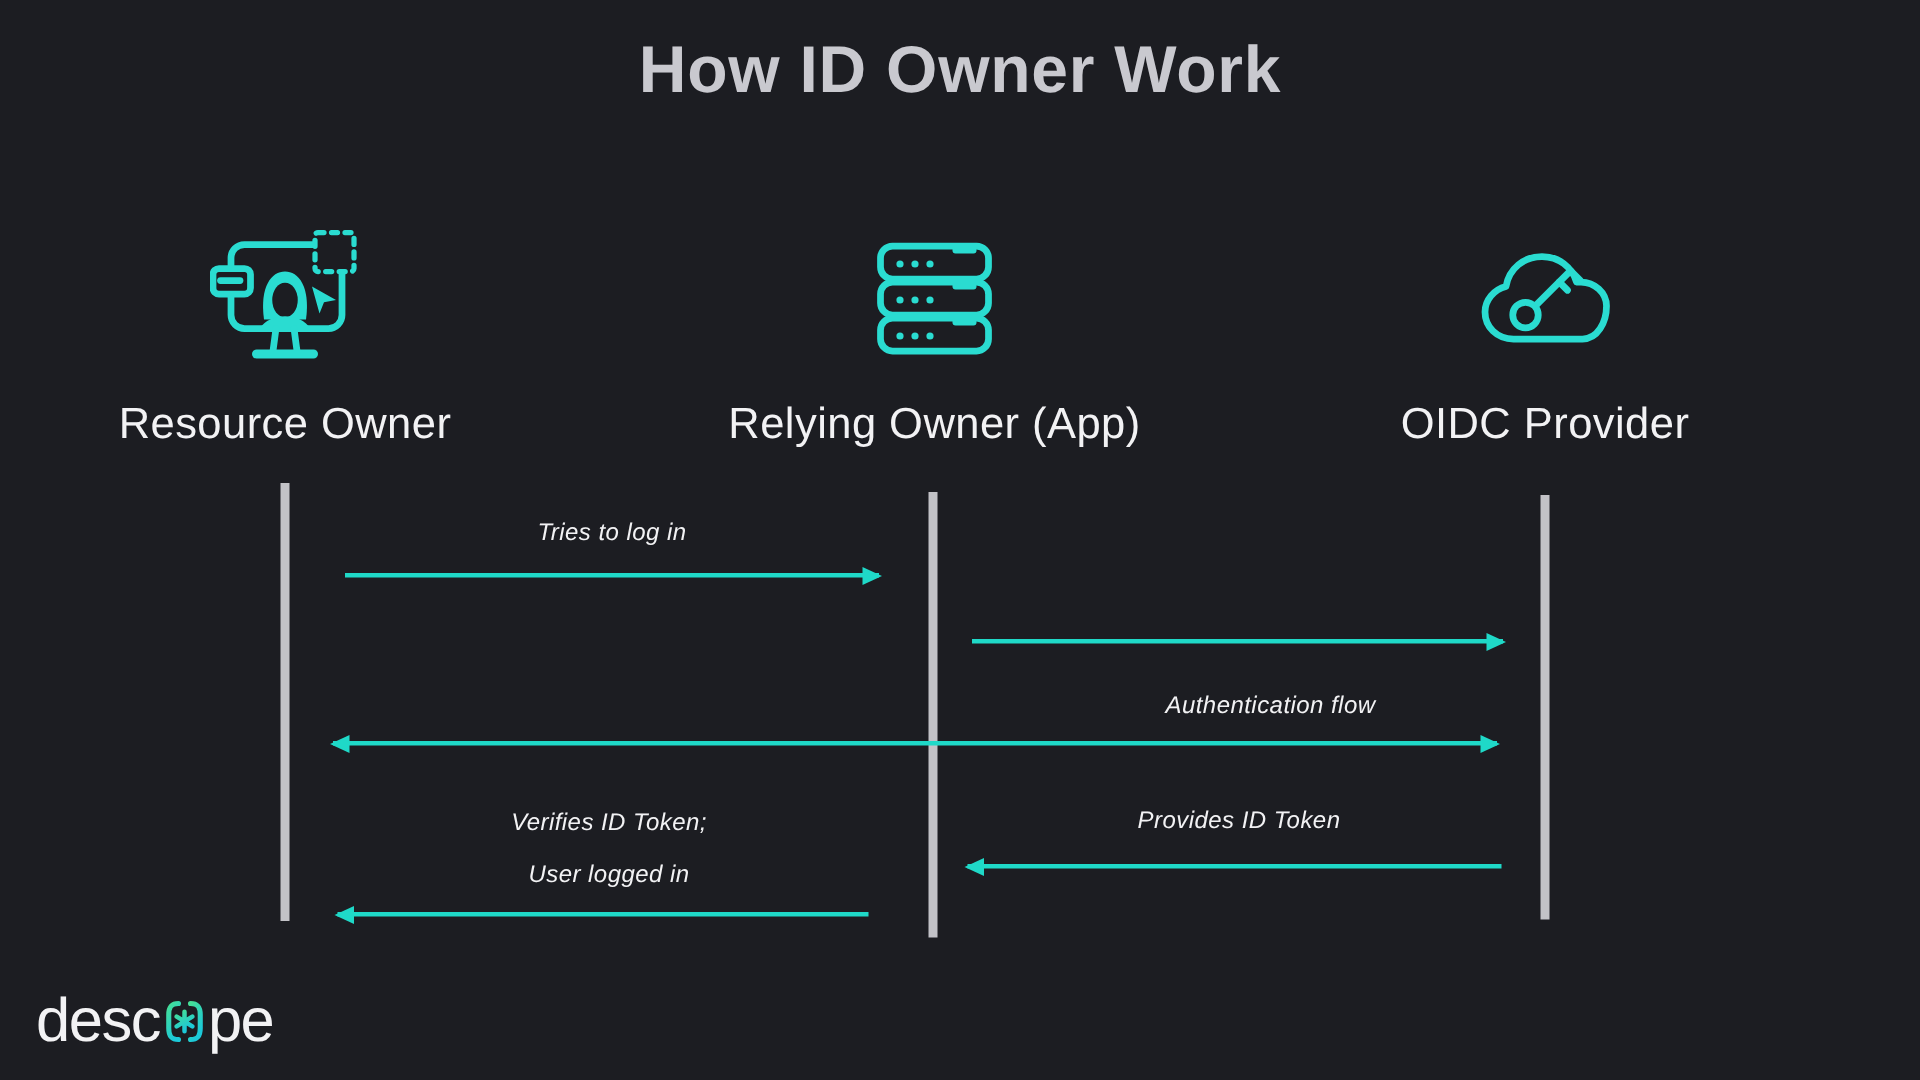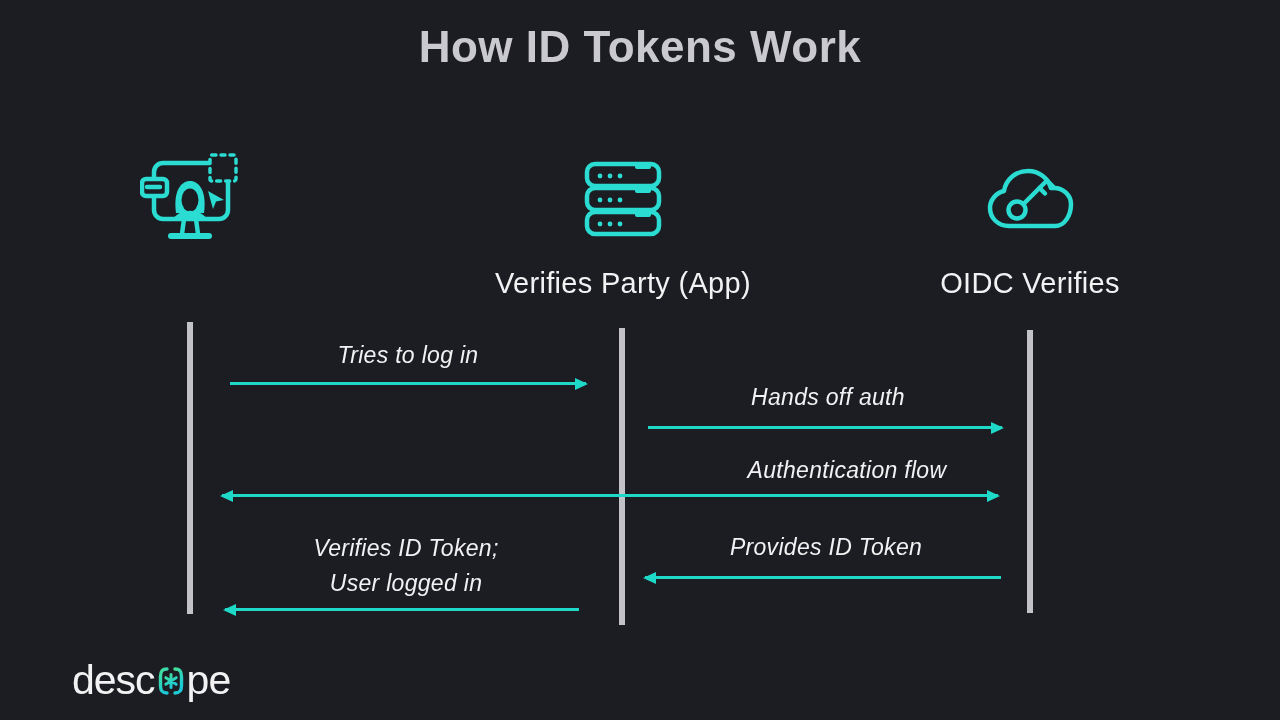--- a/index.html
+++ b/index.html
@@ -32,37 +32,37 @@
     width:0;height:0;border-left:13px solid var(--accent);
     border-top:6px solid transparent;border-bottom:6px solid transparent;
   }
   .arrow.left::before,.arrow.both::before{
     content:"";position:absolute;left:-2px;top:50%;transform:translateY(-50%);
     width:0;height:0;border-right:13px solid var(--accent);
     border-top:6px solid transparent;border-bottom:6px solid transparent;
   }
   .msg-label{
     position:absolute;width:350px;text-align:center;color:var(--text);
-    font-size:23px;font-style:italic;letter-spacing:.3px;
+    font-size:16px;font-style:italic;letter-spacing:.3px;
     white-space:pre-line;line-height:35px;z-index:3;
   }
   .logo{
     position:absolute;left:24px;top:657px;display:flex;align-items:center;
-    color:var(--text);font-size:41px;line-height:46px;margin-left:48px;
+    color:var(--text);font-size:41px;line-height:46px;
   }
   .logo .thin{font-weight:400;letter-spacing:-1px;}
   .logo .bold{font-weight:400;letter-spacing:-1px;}
   .logo svg{display:block;margin:2px 1px 0 1px;}
 </style>
 </head>
 <body>
 
 <div class="slide">
 
-  <div class="title">How ID Tokens Work</div>
+  <div class="title">How ID Owner Work</div>
 
   <div class="actor-icon" style="left:140px;top:153px;">
     <svg width="100" height="94" viewBox="0 0 100 94" fill="none" stroke="#2adcd1" stroke-width="4.5" stroke-linecap="round" stroke-linejoin="round">
       <rect x="14" y="10" width="74" height="56" rx="9"></rect>
       <rect x="70" y="2" width="26" height="26" rx="2" fill="#1c1d22" stroke-dasharray="4 5" stroke-width="3.5"></rect>
       <path d="M36 60 C33 38 41 28 50 28 C59 28 67 38 64 60 Z" fill="#2adcd1" stroke="none"></path>
       <ellipse cx="50" cy="47" rx="8.5" ry="11.5" fill="#1c1d22" stroke="none"></ellipse>
       <path d="M33 66 C40 55 60 55 67 66 Z" fill="#2adcd1" stroke="none"></path>
       <rect x="2" y="26" width="25" height="17" rx="4" fill="#1c1d22"></rect>
       <path d="M7 34 H20"></path>
@@ -96,35 +96,35 @@
 
   <div class="actor-icon" style="left:983px;top:162px;">
     <svg width="95" height="75" viewBox="0 0 95 75" fill="none" stroke="#2adcd1" stroke-width="4.5" stroke-linecap="round" stroke-linejoin="round">
       <path d="M72 64 H26 C15 64 7 56 7 46 C7 38 13 31 21 29 C23 17 33 9 45 9 C56 9 65 16 68 26 C69 26 70 26 71 26 C80 26 88 33 88 42 C88 53 82 64 72 64 Z"></path>
       <circle cx="34" cy="48" r="8.5"></circle>
       <path d="M40.5 42 L64 18.5"></path>
       <path d="M64 18.5 l6.5 6.5 M56.5 26 l5.5 5.5"></path>
     </svg>
   </div>
 
-  <div class="actor-label" style="left:448px;width:350px;">Verifies Party (App)</div>
-  <div class="actor-label" style="left:880px;width:300px;">OIDC Verifies</div>
+  <div class="actor-label" style="left:40px;width:300px;">Resource Owner</div>
+  <div class="actor-label" style="left:448px;width:350px;">Relying Owner (App)</div>
+  <div class="actor-label" style="left:880px;width:300px;">OIDC Provider</div>
 
   <div class="lifeline" style="left:187px;top:322px;height:292px;"></div>
   <div class="lifeline" style="left:619px;top:328px;height:297px;"></div>
   <div class="lifeline" style="left:1027px;top:330px;height:283px;"></div>
 
   <div class="arrow right" style="left:230px;top:382px;width:356px;"></div>
   <div class="arrow right" style="left:648px;top:426px;width:354px;"></div>
   <div class="arrow both" style="left:222px;top:494px;width:776px;"></div>
   <div class="arrow left" style="left:645px;top:576px;width:356px;"></div>
   <div class="arrow left" style="left:225px;top:608px;width:354px;"></div>
 
   <div class="msg-label" style="left:233px;top:338px;">Tries to log in</div>
-  <div class="msg-label" style="left:653px;top:380px;">Hands off auth</div>
   <div class="msg-label" style="left:672px;top:453px;">Authentication flow</div>
   <div class="msg-label" style="left:651px;top:530px;">Provides ID Token</div>
   <div class="msg-label" style="left:231px;top:531px;">Verifies ID Token;
 User logged in</div>
 
   <div class="logo">
     <span class="thin">de</span>
       <span class="bold">sc</span>
       <svg width="30" height="36" viewBox="0 0 30 36" fill="none">
       <defs>

